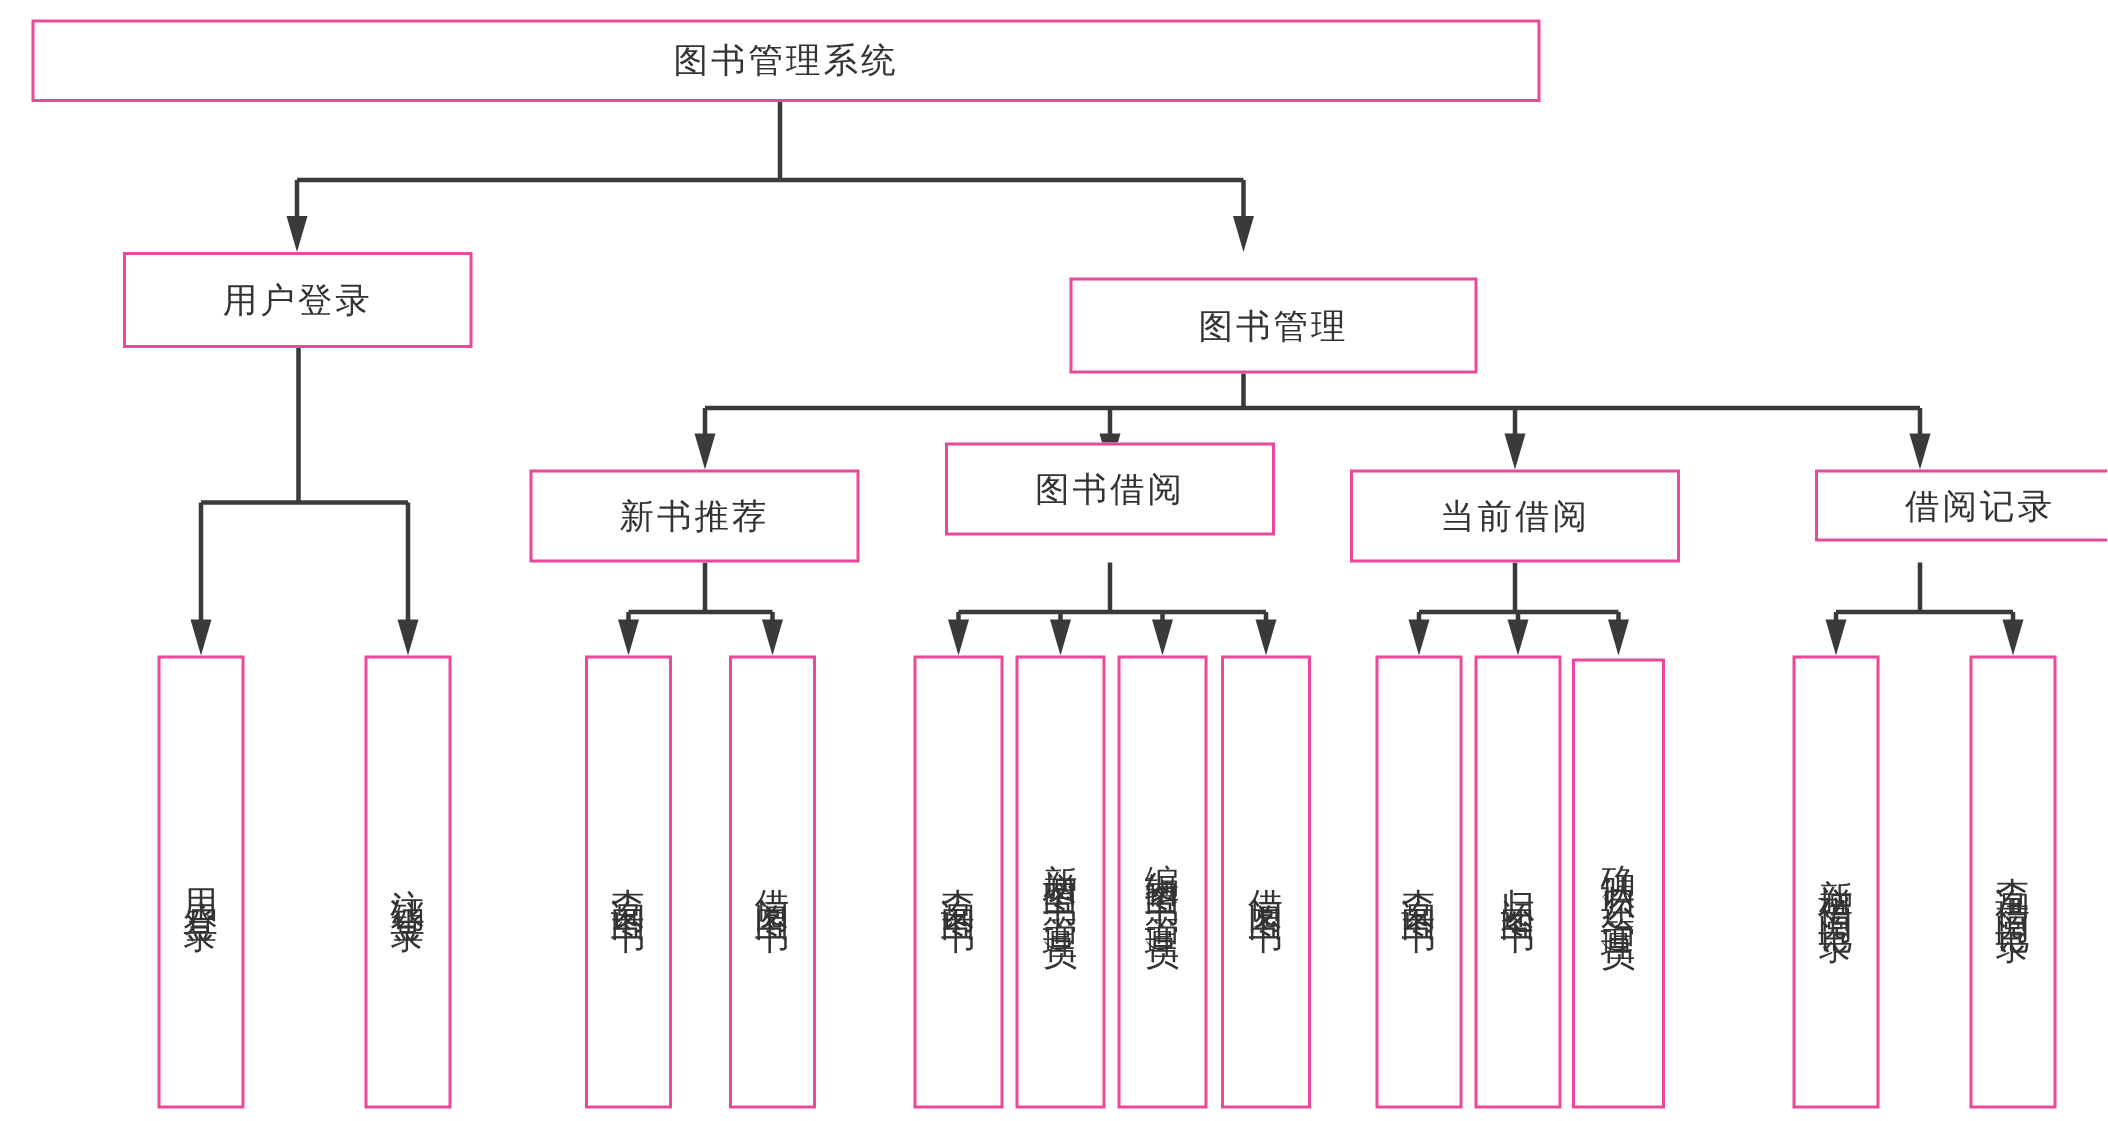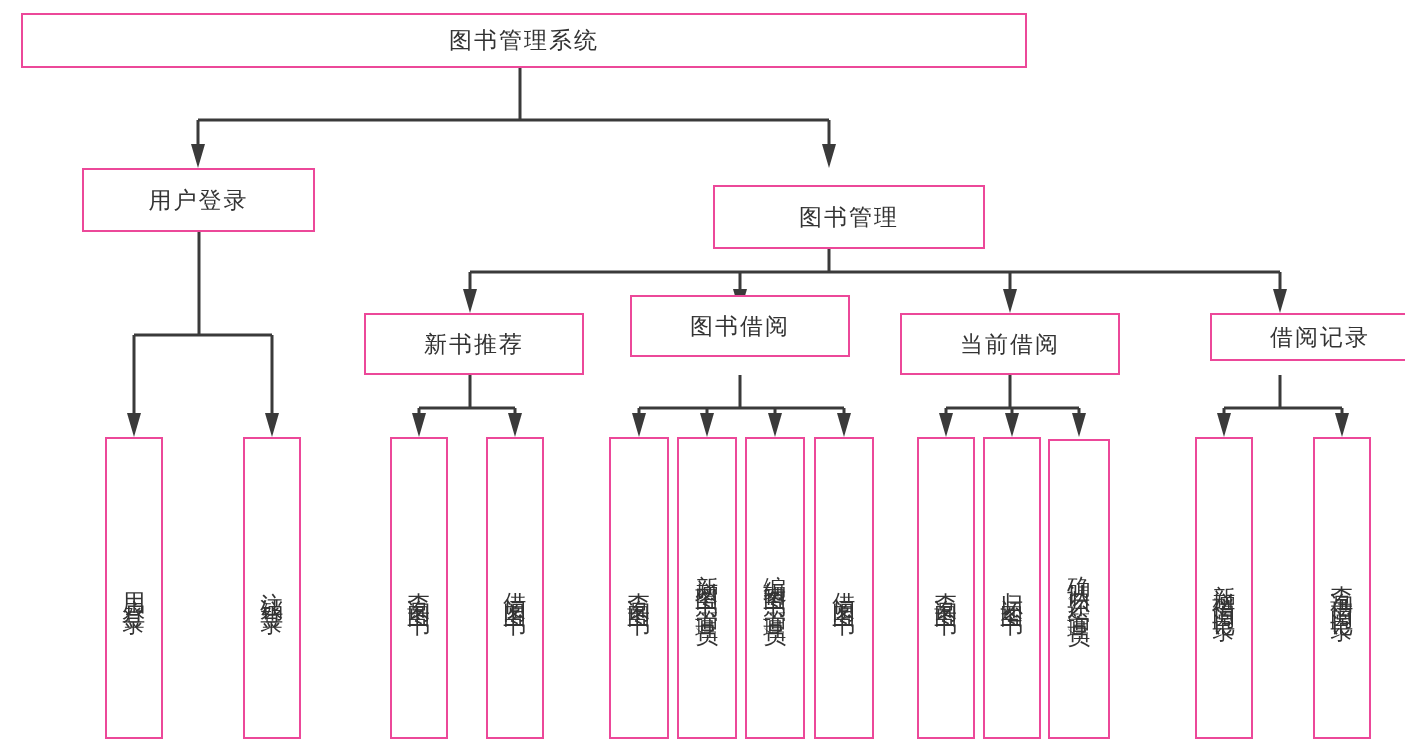--- a/index.html
+++ b/index.html
@@ -109,21 +109,21 @@
     <span>图书管理系统</span>
   </div>
 
   <div class="node hbox" style="left:82px; top:168px; width:233px; height:64px;">
     <span>用户登录</span>
   </div>
   <div class="node hbox" style="left:713px; top:168px; width:272px; height:64px;margin-top:17px;">
     <span>图书管理</span>
   </div>
 
-  <div class="node hbox" style="left:364px; top:313px; width:220px; height:62px;">
+  <div class="node hbox" style="left:353px; top:313px; width:220px; height:62px;">
     <span>新书推荐</span>
   </div>
   <div class="node hbox" style="left:630px; top:295px; width:220px; height:62px;">
     <span>图书借阅</span>
   </div>
   <div class="node hbox" style="left:900px; top:313px; width:220px; height:62px;font-family:Liberation Mono, monospace;">
     <span>当前借阅</span>
   </div>
   <div class="node hbox" style="left:1210px; top:313px; width:220px; height:48px;">
     <span>借阅记录</span>

